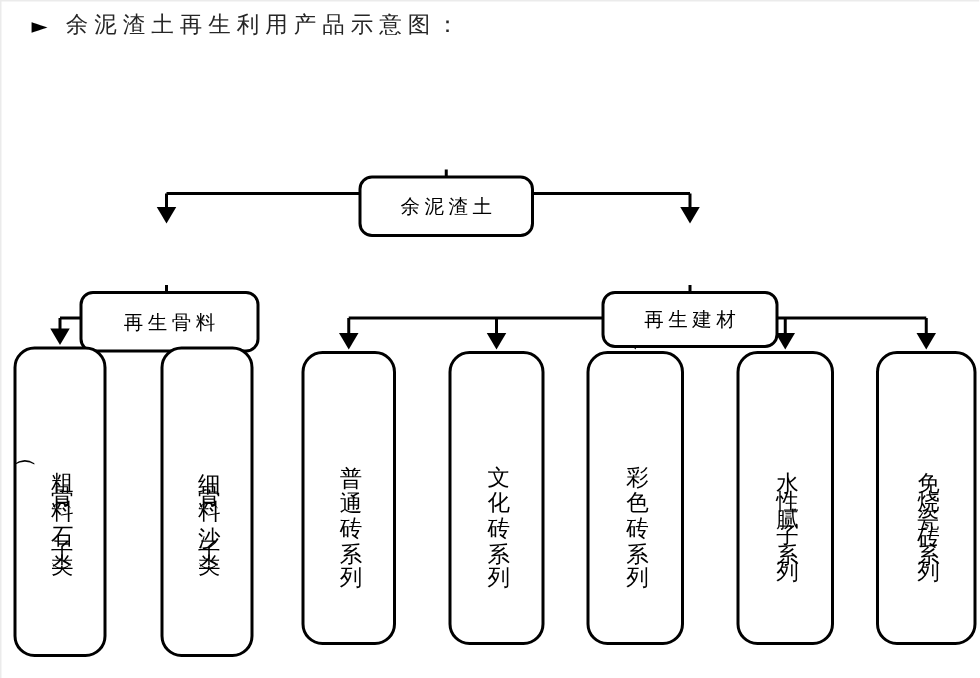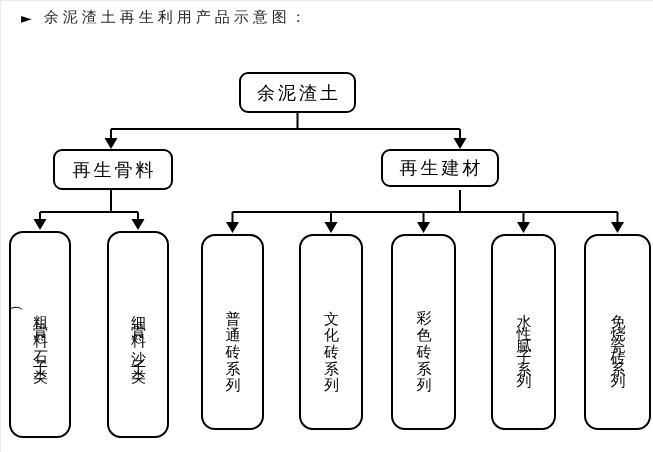--- a/index.html
+++ b/index.html
@@ -25,35 +25,35 @@
     font-size:15px;letter-spacing:4px;color:#262626;line-height:1.4;
     white-space:nowrap;
     text-align:center;
   }
   .connectors{position:absolute;left:0;top:0;pointer-events:none;}
   .node{
     position:absolute;background:#fff;border:2px solid #000;
     display:flex;align-items:center;justify-content:center;
     color:#000;box-sizing:border-box;
   }
-  .hbox{border-radius:9px;font-size:18px;}
+  .hbox{border-radius:9px;font-size:13px;margin-top:45px;}
   .hbox .lbl{letter-spacing:3px;padding-left:3px;white-space:nowrap;}
   .vbox{border-radius:14px;font-size:15px;}
   .vbox .lbl{
     writing-mode:vertical-rl;
     text-orientation:mixed;
     white-space:nowrap;
     line-height:1;
   }
   .ls-a .lbl{letter-spacing:9px;margin-bottom:-9px;}
   .ls-b .lbl{letter-spacing:17px;margin-bottom:-17px;}
   .ls-c .lbl{letter-spacing:12px;margin-bottom:-12px;}
   .n-root{left:238px;top:71px;width:117px;height:41px;}
   .n-agg {left:52px; top:148px;width:120px;height:41px;}
-  .n-mat {left:380px;top:148px;width:118px;height:38px;}
+  .n-mat {left:400px;top:148px;width:118px;height:38px;}
   .n-l1{left:8px;  top:230px;width:62px;height:207px;}
   .n-l2{left:106px;top:230px;width:62px;height:207px;}
   .n-l3{left:200px;top:233px;width:63px;height:196px;}
   .n-l4{left:298px;top:233px;width:64px;height:196px;}
   .n-l5{left:390px;top:233px;width:65px;height:196px;}
   .n-l6{left:490px;top:233px;width:65px;height:196px;}
   .n-l7{left:583px;top:233px;width:67px;height:196px;}
   .stray-paren{
     position:absolute;left:7px;top:296px;
     font-size:15px;color:#000;line-height:1;

